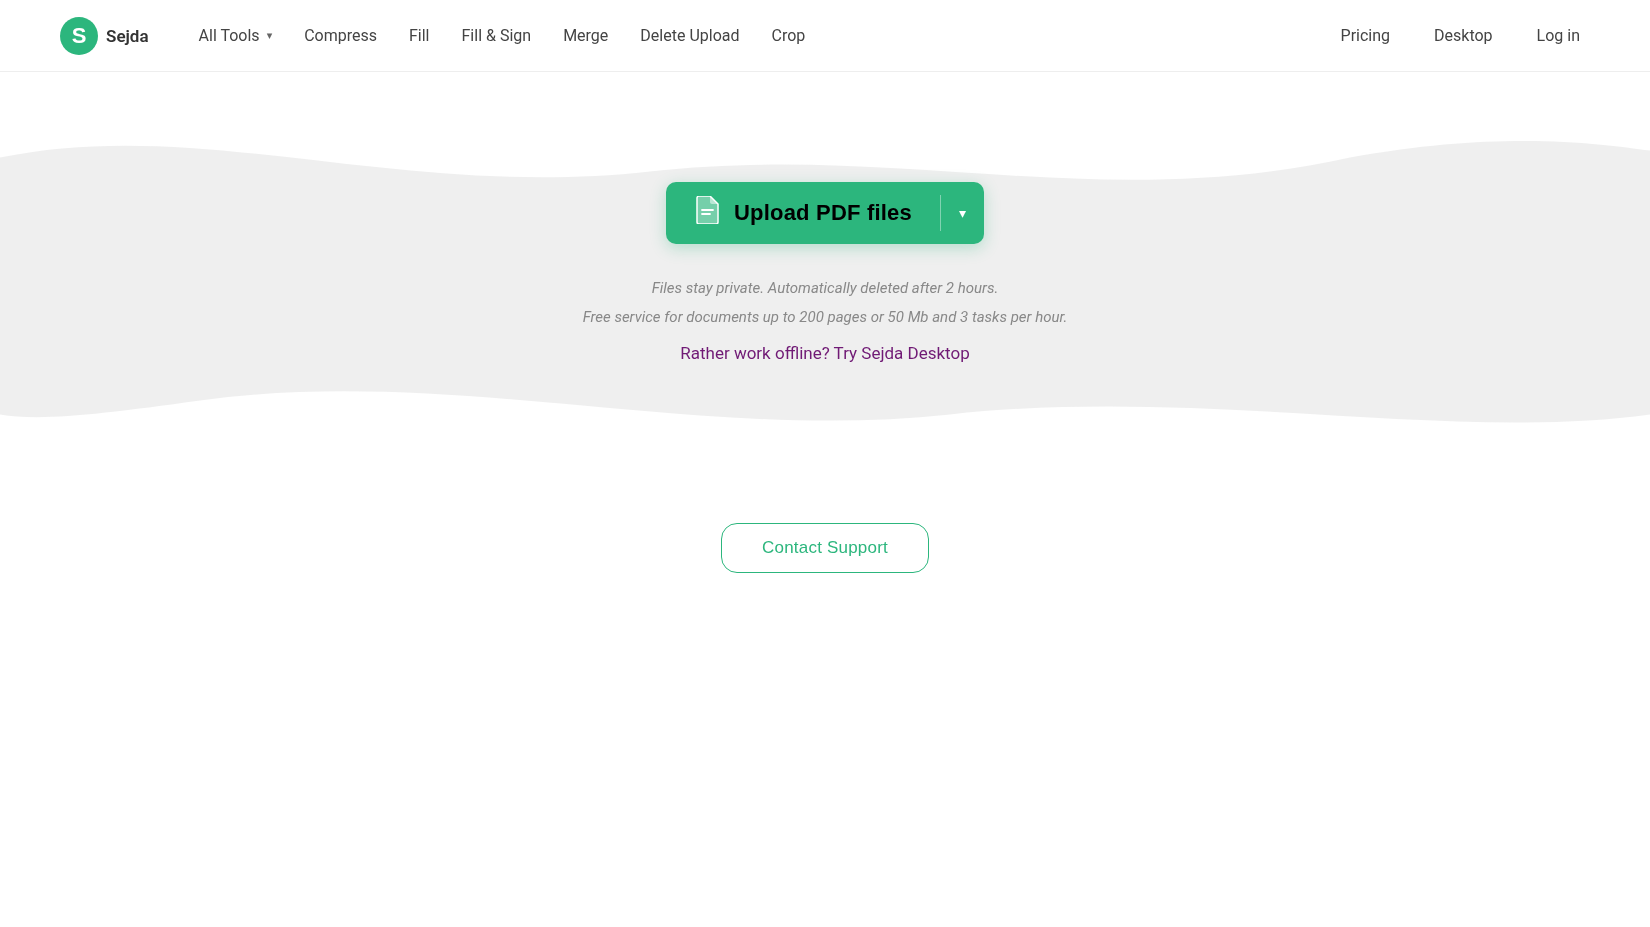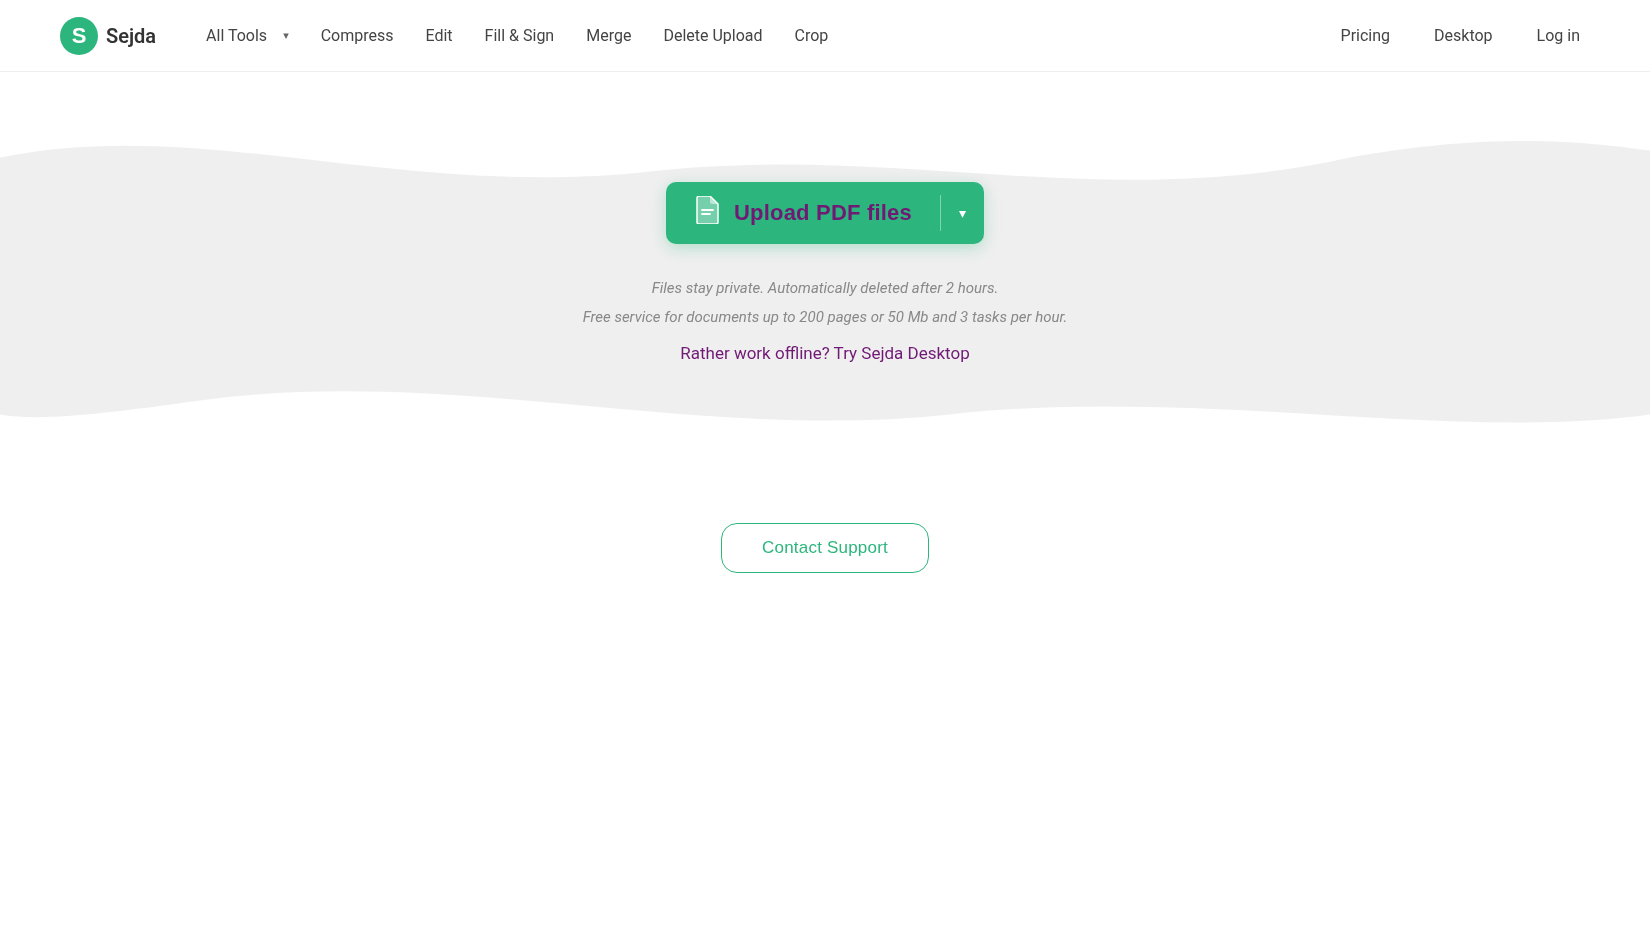--- a/index.html
+++ b/index.html
@@ -31,42 +31,42 @@
       display: flex;
       align-items: center;
       gap: 8px;
       text-decoration: none;
     }
     .logo-icon {
       width: 38px;
       height: 38px;
     }
     .logo-text {
-      font-size: 20px;
+      font-size: 17px;
       font-weight: 600;
       color: #333;
     }
     nav {
       display: flex;
       align-items: center;
       gap: 4px;
     }
     .nav-item {
       font-size: 16px;
       color: #444;
       padding: 8px 14px;
       cursor: pointer;
       border-radius: 6px;
       text-decoration: none;
       white-space: nowrap;
     }
     .nav-item-with-arrow {
       display: flex;
       align-items: center;
-      gap: 16px;
+      gap: 7px;
     }
     .chevron-down {
       font-size: 11px;
       color: #666;
     }
     .header-right {
       display: flex;
       align-items: flex-start;
       gap: 24px;
     }
@@ -151,21 +151,21 @@
       background: transparent;
       cursor: pointer;
     }
     .upload-icon {
       color: #fff;
       font-size: 22px;
     }
     .upload-btn-label {
       font-size: 22px;
       font-weight: 700;
-      color: #701a75;
+      color: #000000;
       letter-spacing: 0.2px;
     }
     .upload-btn-divider {
       width: 1px;
       height: 36px;
       background: rgba(255,255,255,0.4);
     }
     .upload-btn-arrow {
       display: flex;
       align-items: center;
@@ -229,21 +229,21 @@
       </svg>
       <span class="logo-text">Sejda</span>
     </a>
 
     <nav>
       <a class="nav-item nav-item-with-arrow" href="#">
         <span>All Tools</span>
         <span class="chevron-down">▾</span>
       </a>
       <a class="nav-item" href="#">Compress</a>
-      <a class="nav-item" href="#">Edit</a>
+      <a class="nav-item" href="#">Fill</a>
       <a class="nav-item" href="#">Fill &amp; Sign</a>
       <a class="nav-item" href="#">Merge</a>
       <a class="nav-item" href="#">Delete Upload</a>
       <a class="nav-item" href="#">Crop</a>
     </nav>
   </div>
 
   <div class="header-right">
     <a class="header-right-link" href="#">Pricing</a>
     <a class="header-right-link" href="#">Desktop</a>

